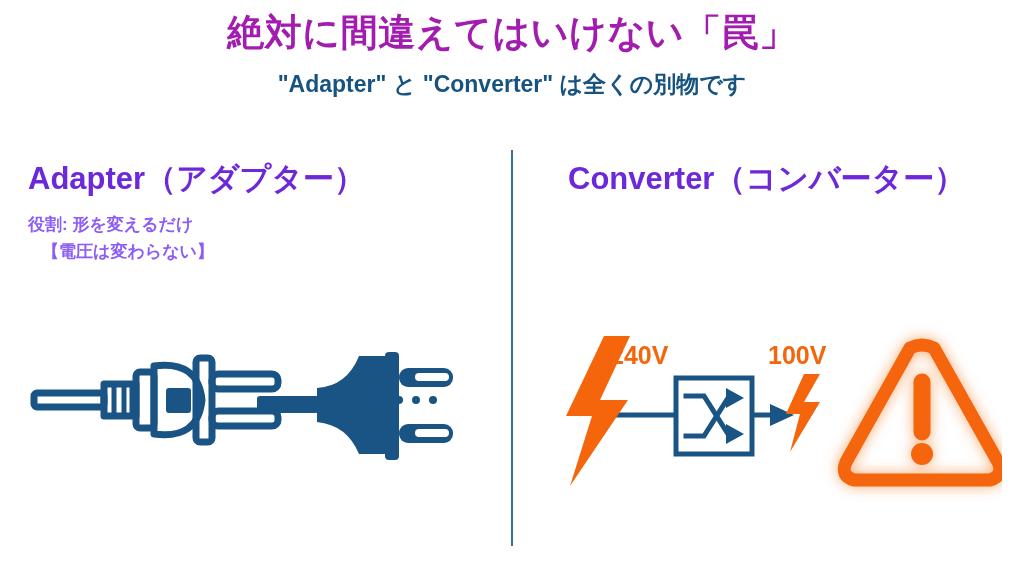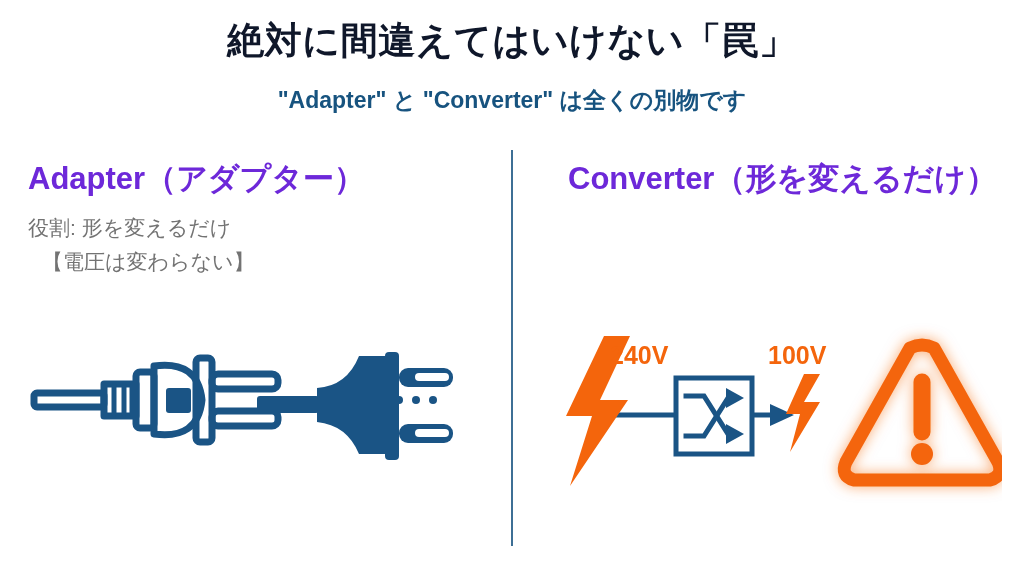--- a/index.html
+++ b/index.html
@@ -18,26 +18,26 @@
 
   
   #header {
     position: absolute;
     top: 0;
     left: 0;
     width: 1024px;
     text-align: center;
   }
   #slide-title {
-    margin: 12px;
+    margin: 4px;
     padding-top: 8px;
     font-size: 37px;
     font-weight: bold;
     letter-spacing: 0.5px;
-    color: #0f172a;
+    color: #a21caf;
     line-height: 1.15;
     white-space: nowrap;
   }
   #slide-subtitle {
     margin: 0;
     padding-top: 10px;
     font-size: 23px;
     font-weight: bold;
     color: #17537f;
     white-space: nowrap;
@@ -65,23 +65,23 @@
     margin: 0;
     font-size: 31px;
     font-weight: bold;
     color: #6d28d9;
     line-height: 1.2;
     white-space: nowrap;
   }
   .col-desc {
     margin: 0;
     padding-top: 14px;
-    font-size: 21px;
-    font-weight: normal;
-    color: #737373;
+    font-size: 17px;
+    font-weight: bold;
+    color: #8b5cf6;
     line-height: 1.6;
   }
   .col-desc .line2 { display: block; padding-left: 14px; }
 
   
   #figure-adapter {
     position: absolute;
     left: 20px;
     top: 340px;
     width: 470px;
@@ -165,21 +165,21 @@
       <rect x="144" y="20" width="54" height="19" rx="9"></rect>
       <rect x="144" y="76" width="54" height="19" rx="9"></rect>
     </g>
 
     <rect x="160" y="25" width="34" height="8" rx="4" fill="#ffffff"></rect>
     <rect x="160" y="81" width="34" height="8" rx="4" fill="#ffffff"></rect>
   </svg>
 </div>
 
 <div class="column" id="column-converter">
-  <h3 class="col-heading">Converter（形を変えるだけ）</h3>
+  <h3 class="col-heading">Converter（コンバーター）</h3>
   <p class="col-desc">
   </p>
 </div>
 
 <div id="figure-converter">
   <svg width="450" height="200" viewBox="0 0 450 200">
     <defs>
       <filter id="glow" x="-60%" y="-60%" width="220%" height="220%">
         <feGaussianBlur stdDeviation="7" result="b"></feGaussianBlur>
         <feFlood flood-color="#f4650c" flood-opacity="0.55" result="c"></feFlood>

